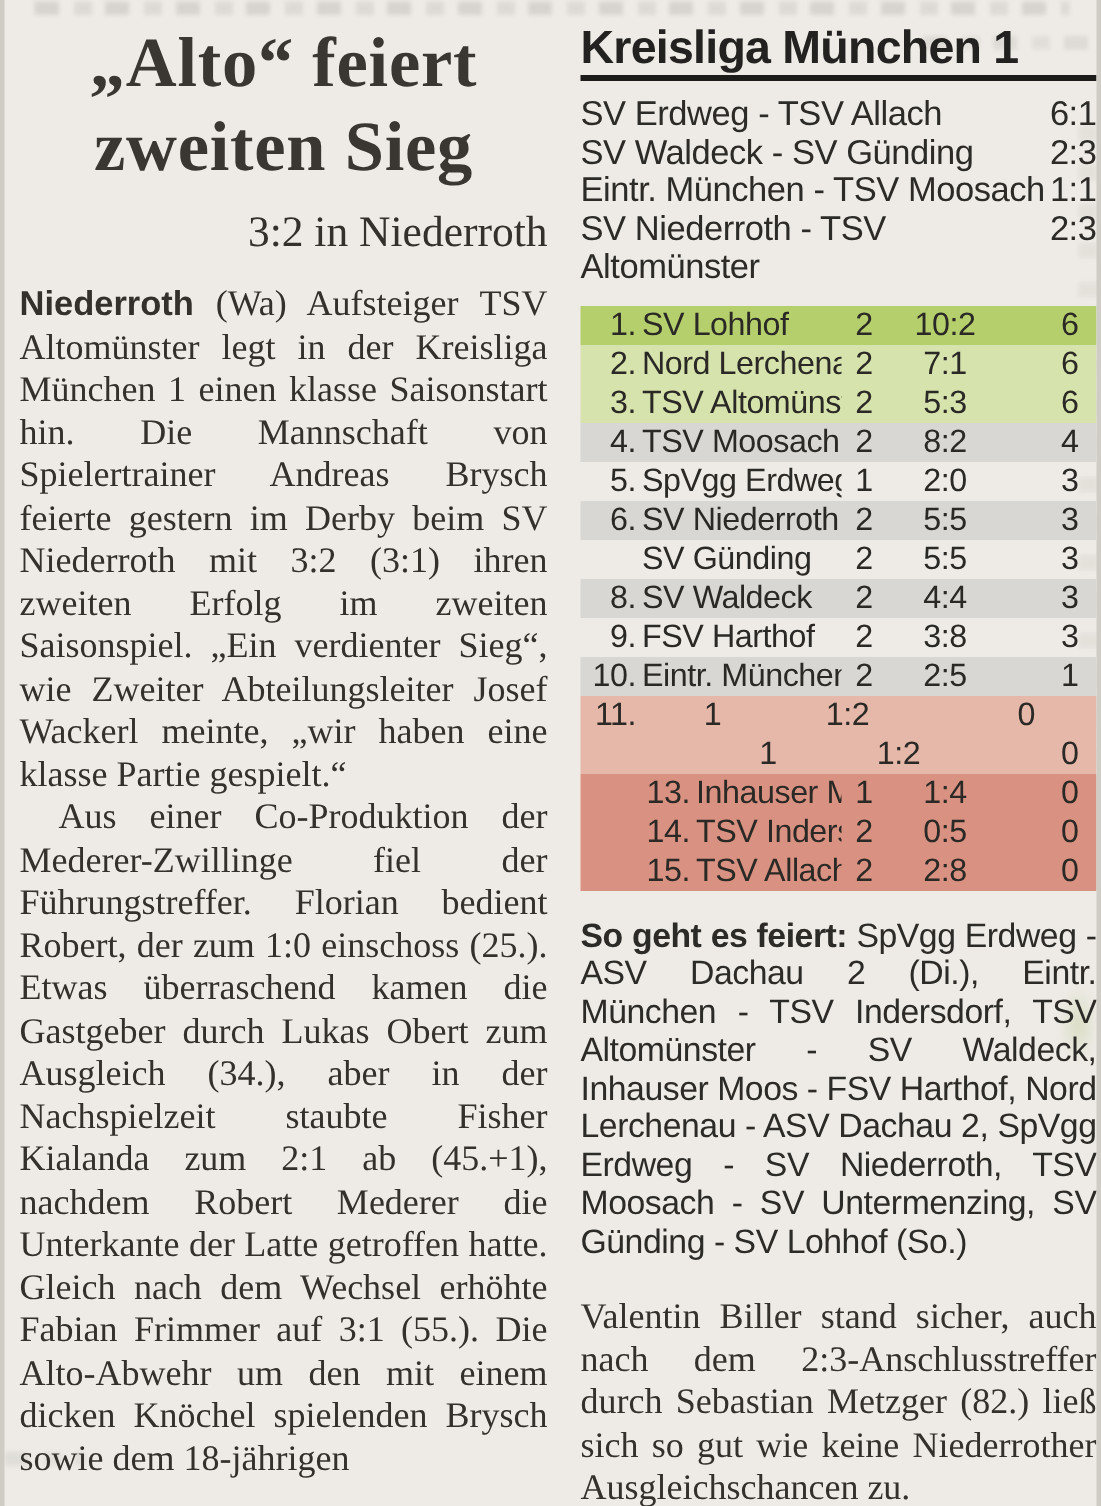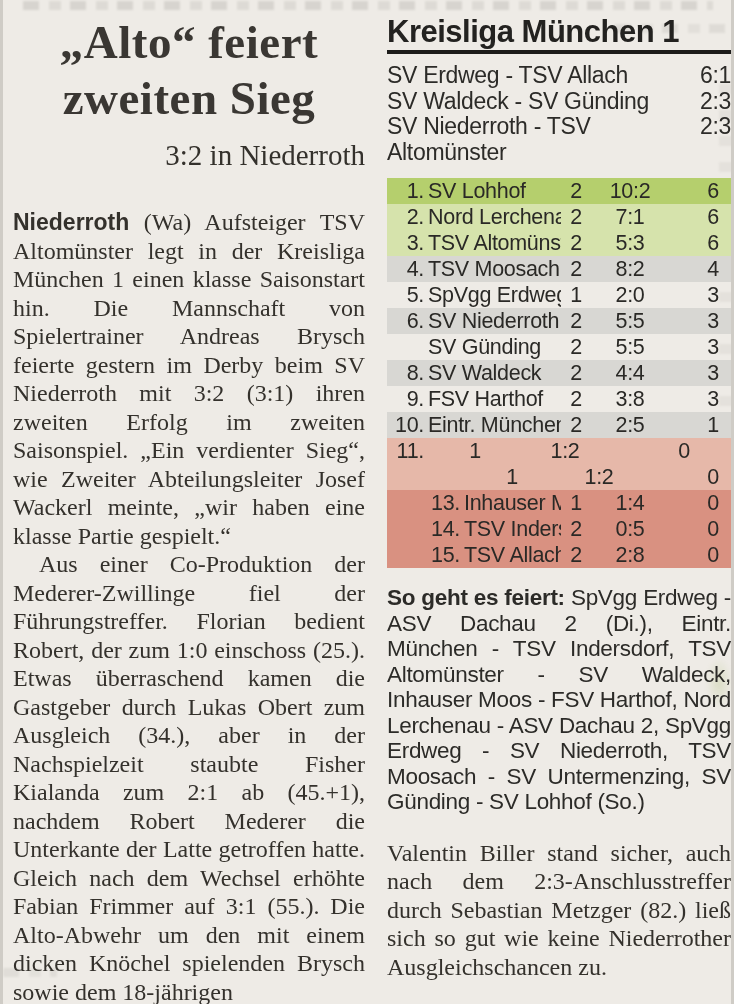--- a/index.html
+++ b/index.html
@@ -9,21 +9,21 @@
     font-family:"Liberation Serif",serif;color:var(--ink-serif,#34312c);
   }
   
   .col-left{position:absolute;left:10px;top:14px;width:352px;}
   .headline{margin:0;text-align:center;font-family:"Liberation Serif",serif;
     font-weight:700;font-size:47px;line-height:56px;color:var(--headline-ink,#3a3733);letter-spacing:.5px;}
   .headline span{display:block;}
   .subhead{margin:12px 0 0 0;text-align:right;font-weight:400;font-size:29px;
     line-height:34px;color:var(--ink-serif,#34312c);}
   .body-copy p{margin:0;font-size:24px;line-height:28.5px;text-align:justify;}
-  .body-copy .para-first{margin-top:36px;}
+  .body-copy .para-first{margin-top:16px;}
   .dateline{font-family:"Liberation Sans",sans-serif;font-weight:700;font-size:23px;}
   .para-indent{text-indent:26px;}
   
   .col-right{position:absolute;left:384px;top:14px;width:344px;
     font-family:"Liberation Sans",sans-serif;color:var(--ink-sans,#2c2b28);}
   .league-title{font-weight:700;font-size:31px;line-height:36px;letter-spacing:-.5px;
     color:#232220;padding-bottom:0;border-bottom:4px solid var(--rule,#1d1c1a);}
   .results{list-style:none;margin:9px 0 0 0;padding:0;}
   .result-row{display:flex;justify-content:space-between;font-size:23px;
     line-height:25.5px;letter-spacing:-.3px;}
@@ -88,20 +88,24 @@
         <li class="result-row">
           <span class="result-match">SV Erdweg - TSV Allach</span>
           <span class="result-score">6:1</span>
         </li>
 
         <li class="result-row">
           <span class="result-match">SV Waldeck - SV Günding</span>
           <span class="result-score">2:3</span>
         </li>
 
+        <li class="result-row">
+          <span class="result-match">Eintr. München - TSV Moosach</span>
+          <span class="result-score">1:1</span>
+        </li>
 
         <li class="result-row">
           <span class="result-match">SV Niederroth - TSV Altomünster</span>
           <span class="result-score">2:3</span>
         </li>
 
 
 
     </ul>
 

